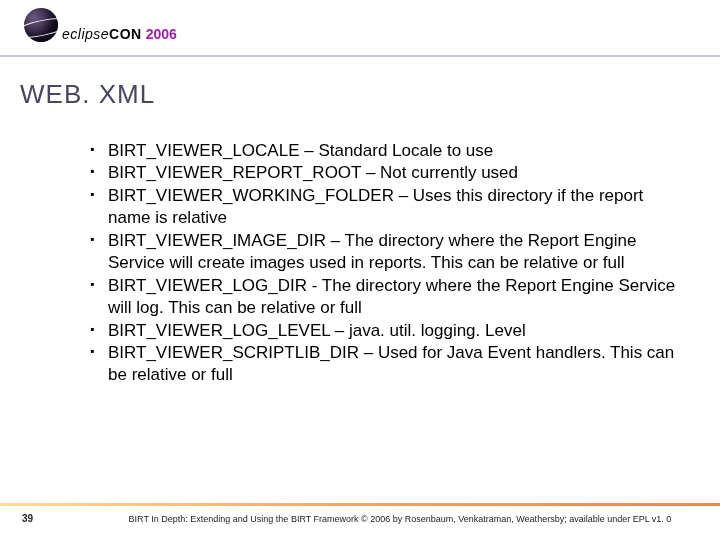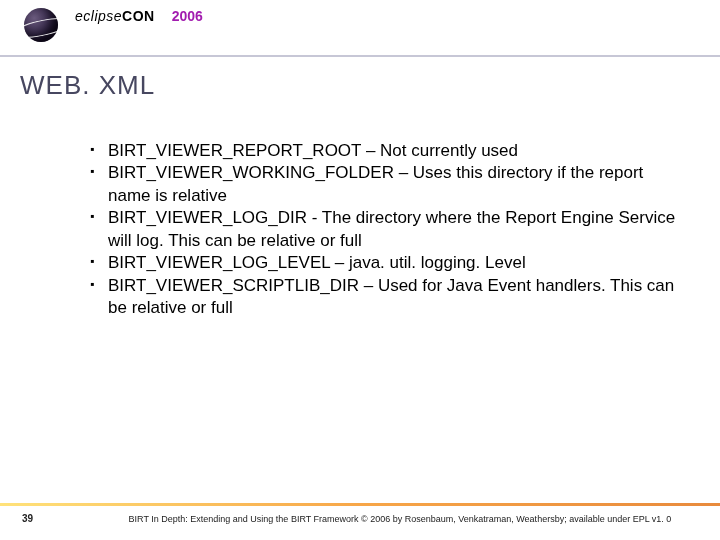--- a/index.html
+++ b/index.html
@@ -17,22 +17,22 @@
     width: 720px;
     height: 540px;
     box-sizing: border-box;
   }
   
   .header {
     position: absolute;
     top: 8px;
     left: 24px;
     display: flex;
-    align-items: flex-start;
-    gap: 17px;
+    align-items: flex-end;
+    gap: 4px;
   }
   .logo-ball {
     position: relative;
     width: 34px;
     height: 34px;
   }
   .ball-outer {
     position: absolute;
     inset: 0;
     border-radius: 50%;
@@ -74,21 +74,21 @@
     position: absolute;
     left: 0;
     top: 55px;
     width: 720px;
     height: 1.5px;
     background: #c7c7d6;
   }
   
   .title {
     position: absolute;
-    top: 70px;
+    top: 79px;
     left: 20px;
     font-size: 26px;
     font-family: Arial, sans-serif;
     color: #474760;
     letter-spacing: 1px;
     font-weight: 400;
     text-align: right;
   }
   
   .body {
@@ -159,22 +159,24 @@
     </span>
     <span class="logo-year">2006</span>
   </div>
 
   <div class="header-divider"></div>
 
   <div class="title">WEB. XML</div>
 
   <div class="body">
     <ul class="bullets">
+      <li>BIRT_VIEWER_LOCALE – Standard Locale to use</li>
       <li>BIRT_VIEWER_REPORT_ROOT – Not currently used</li>
       <li>BIRT_VIEWER_WORKING_FOLDER – Uses this directory if the report name is relative</li>
+      <li>BIRT_VIEWER_IMAGE_DIR – The directory where the Report Engine Service will create images used in reports.  This can be relative or full</li>
       <li>BIRT_VIEWER_LOG_DIR - The directory where the Report Engine Service will log.  This can be relative or full</li>
       <li>BIRT_VIEWER_LOG_LEVEL – java. util. logging. Level</li>
       <li>BIRT_VIEWER_SCRIPTLIB_DIR – Used for Java Event handlers. This can be relative or full</li>
     </ul>
   </div>
 
   <div class="footer-bar"></div>
   <div class="page-num">39</div>
   <div class="footer-text">BIRT In Depth: Extending and Using the BIRT Framework © 2006 by Rosenbaum, Venkatraman, Weathersby; available under EPL v1. 0</div>
 

